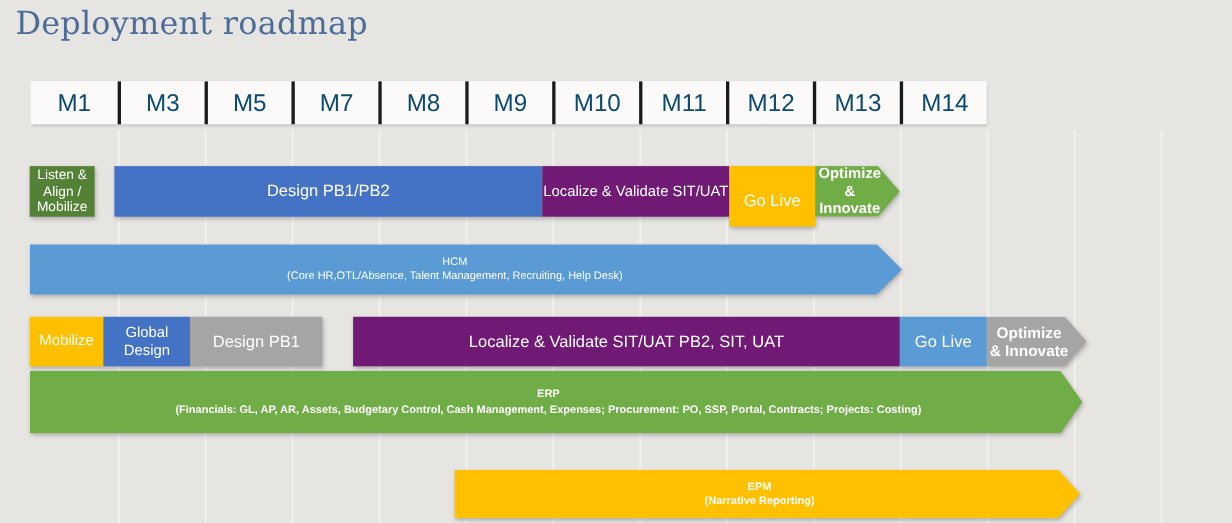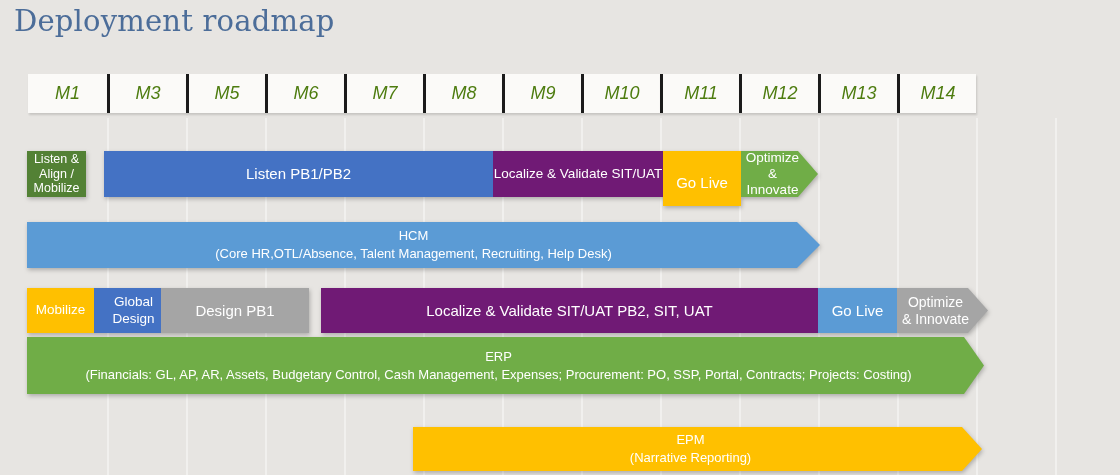--- a/index.html
+++ b/index.html
@@ -5,38 +5,38 @@
   html,body{margin:0;padding:0;}
   body{width:1120px;height:475px;background:#e7e5e2;font-family:"Liberation Sans",sans-serif;}
   .stage{position:relative;width:1120px;height:475px;overflow:hidden;background:#e7e5e2;}
 
   .title{position:absolute;left:14px;top:4px;margin:0;font-family:"DejaVu Serif","Liberation Serif",serif;
          font-size:29px;font-weight:500;letter-spacing:.2px;color:#4c6d99;}
 
   
   .months{position:absolute;left:28px;top:74px;height:39px;display:flex;}
   .month{width:79px;box-sizing:border-box;background:#fbfaf8;display:flex;align-items:center;justify-content:center;
-         font-size:18px;color:#4d7c0f;border-left:3px solid #1b1b1b;box-shadow:1px 2px 2px rgba(0,0,0,.14);font-style:italic;}
+         font-size:22px;color:#0c4a6e;border-left:3px solid #1b1b1b;box-shadow:1px 2px 2px rgba(0,0,0,.14);}
   .month:first-child{border-left:none;}
 
   
   .gridline{position:absolute;top:118px;bottom:0;width:2px;background:#f1f0ee;}
 
   
   .row{position:absolute;left:0;width:100%;filter:drop-shadow(1px 2px 2px rgba(0,0,0,.25));}
   .seg{position:absolute;top:0;height:100%;display:flex;align-items:center;justify-content:center;
        color:#fff;text-align:center;}
-  .arrow{clip-path:polygon(0 0, calc(100% - 20px) 0, 100% 50%, calc(100% - 20px) 100%, 0 100%);}
+  .arrow{clip-path:polygon(0 0, calc(100% - 20px) 0, 100% 50%, calc(100% - 20px) 100%, 0 100%);font-weight:bold;}
   .arrow-wide{clip-path:polygon(0 0, calc(100% - 23px) 0, 100% 50%, calc(100% - 23px) 100%, 0 100%);}
   .lbl{white-space:pre-line;line-height:1.2;}
   .f15{font-size:15px;}
   .f14{font-size:14px;}
   .f135{font-size:13.5px;}
   .sm{font-size:12.5px;line-height:1.16;}
-  .two{font-size:13px;line-height:1.35;}
+  .two{font-size:10px;line-height:1.35;}
   .low{padding-top:9px;}
   .tip-pad{padding-right:14px;}
   .tip-pad-lg{padding-right:20px;}
 
   .bg-dkgreen{background:#538135;}
   .bg-blue{background:#4472c4;}
   .bg-orange{background:#701a75;}
   .bg-gold{background:#ffc000;}
   .bg-green{background:#70ad47;}
   .bg-lblue{background:#5b9bd5;}
@@ -46,21 +46,20 @@
 <body>
 
 <div class="stage">
 
   <h1 class="title">Deployment roadmap</h1>
 
   <div class="months">
     <div class="month">M1</div>
     <div class="month">M3</div>
     <div class="month">M5</div>
-    <div class="month">M6</div>
     <div class="month">M7</div>
     <div class="month">M8</div>
     <div class="month">M9</div>
     <div class="month">M10</div>
     <div class="month">M11</div>
     <div class="month">M12</div>
     <div class="month">M13</div>
     <div class="month">M14</div>
   </div>
 
@@ -78,21 +77,21 @@
   <div class="gridline" style="left:976px"></div>
   <div class="gridline" style="left:1055px"></div>
 
   <div class="row" style="top:151px;height:46px">
     <div class="seg bg-dkgreen" style="left:27px;width:59px">
       <span class="lbl sm">Listen &amp;
 Align /
 Mobilize</span>
       </div>
     <div class="seg bg-blue" style="left:104px;width:389px">
-      <span class="lbl f15">Listen PB1/PB2</span>
+      <span class="lbl f15">Design PB1/PB2</span>
       </div>
     <div class="seg bg-orange" style="left:493px;width:170px">
       <span class="lbl f135">Localize &amp; Validate SIT/UAT</span>
       </div>
     <div class="seg bg-gold low" style="left:663px;width:78px">
       <span class="lbl f15">Go Live</span>
       </div>
     <div class="seg bg-green arrow" style="left:741px;width:77px">
       <span class="lbl f135 tip-pad">Optimize
 &amp; Innovate</span>
@@ -106,21 +105,21 @@
       </div>
   </div>
 
   <div class="row" style="top:288px;height:45px">
     <div class="seg bg-gold" style="left:27px;width:67px">
       <span class="lbl f135">Mobilize</span>
       </div>
     <div class="seg bg-blue" style="left:94px;width:79px">
       <span class="lbl f135">Global Design</span>
       </div>
-    <div class="seg bg-gray" style="left:161px;width:148px">
+    <div class="seg bg-gray" style="left:173px;width:120px">
       <span class="lbl f15">Design PB1</span>
       </div>
     <div class="seg bg-orange" style="left:321px;width:497px">
       <span class="lbl f15">Localize &amp; Validate SIT/UAT PB2, SIT, UAT</span>
       </div>
     <div class="seg bg-lblue" style="left:818px;width:79px">
       <span class="lbl f15">Go Live</span>
       </div>
     <div class="seg bg-gray arrow" style="left:897px;width:91px">
       <span class="lbl f14 tip-pad">Optimize

